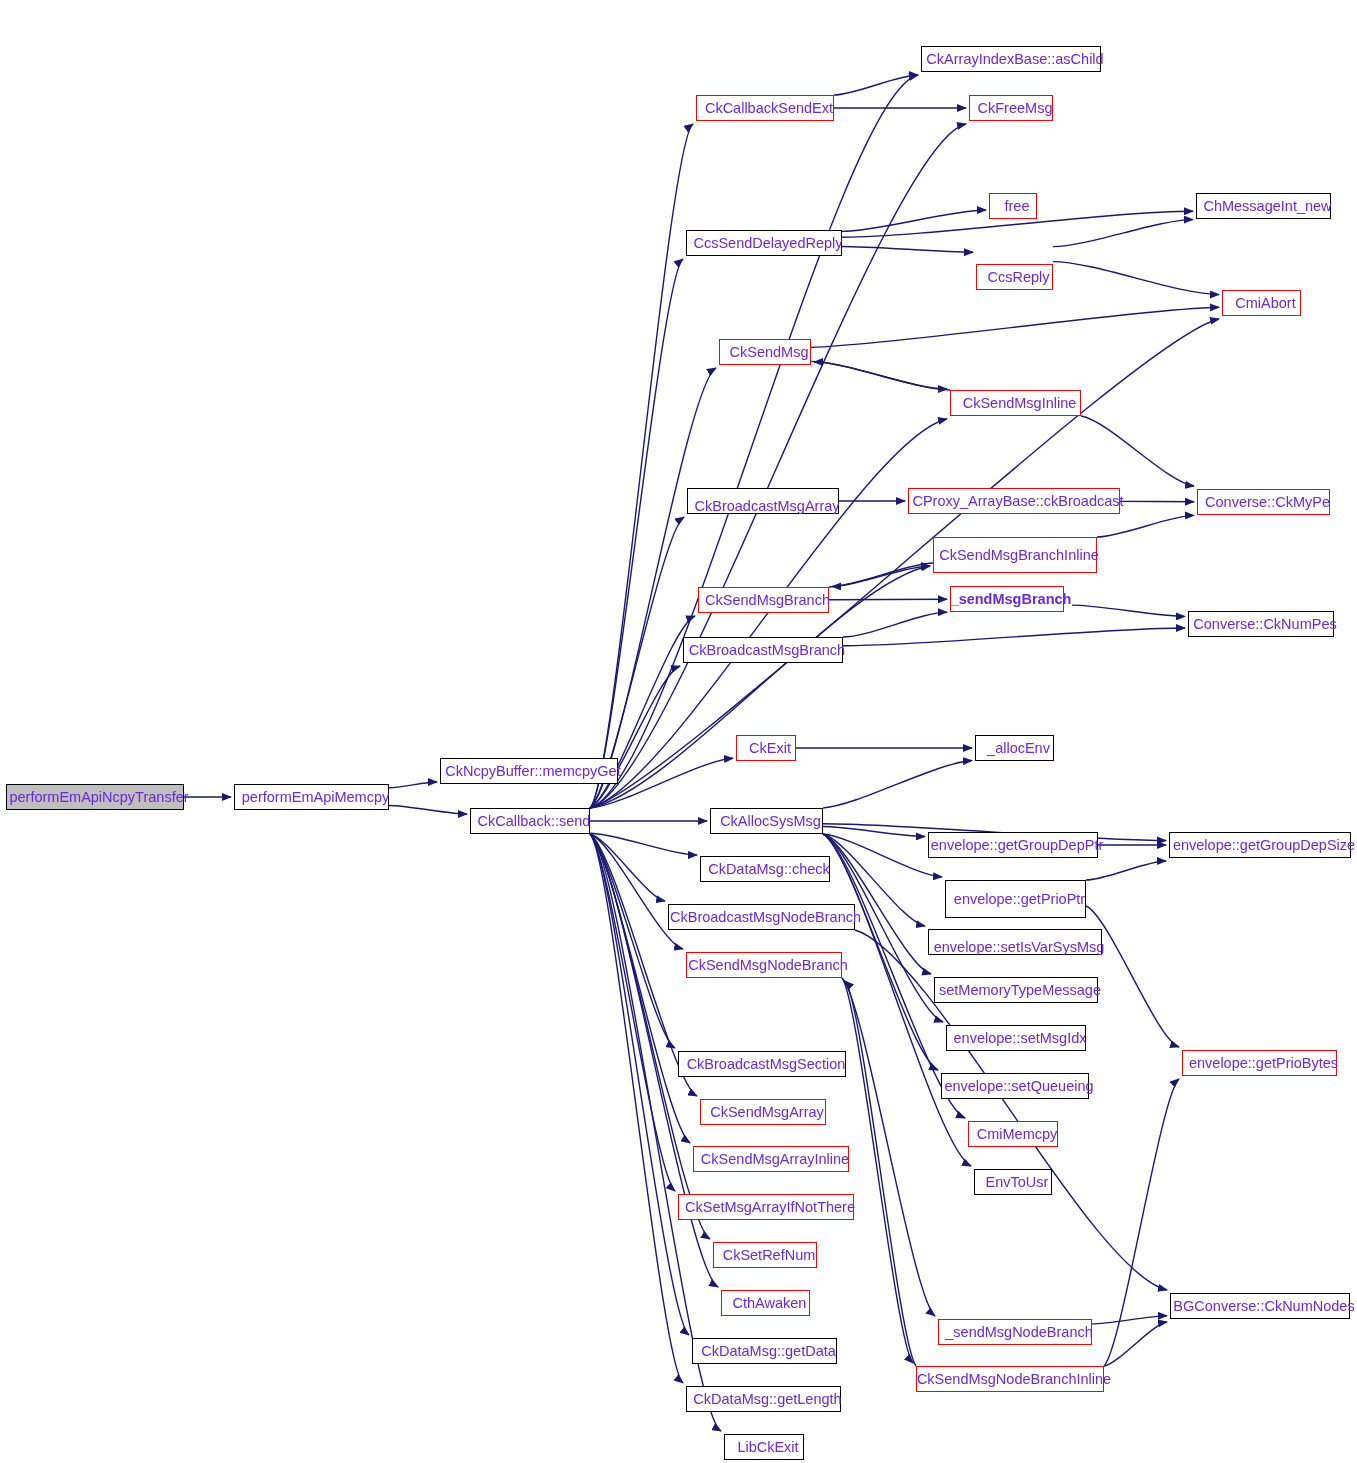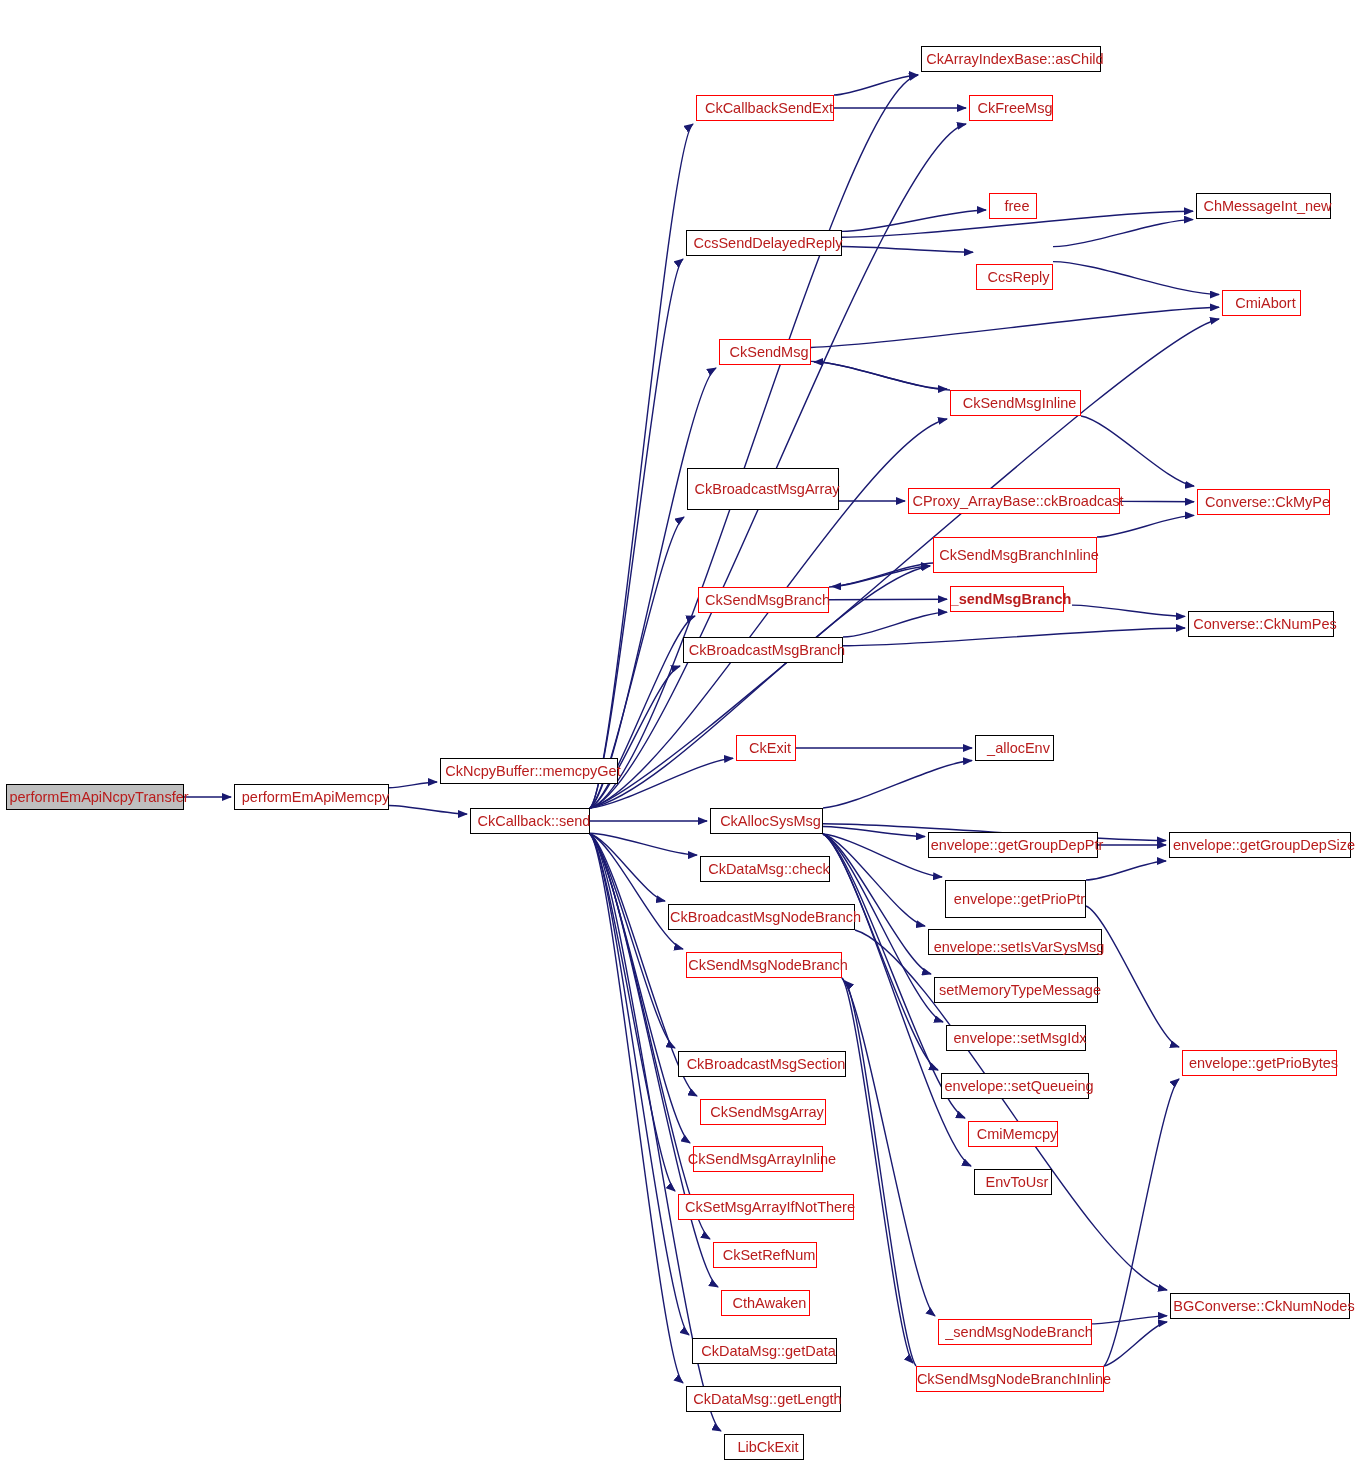--- a/index.html
+++ b/index.html
@@ -21,21 +21,21 @@
     top: 0;
     width: 1357px;
     height: 1463px;
     pointer-events: none;
   }
   .node {
     position: absolute;
     box-sizing: border-box;
     background: #ffffff;
     border: 1px solid #000000;
-    color: #b91c1c;
+    color: #6d28d9;
     font-size: 14.5px;
     line-height: 1;
     display: flex;
     align-items: center;
     justify-content: center;
     white-space: nowrap;
     letter-spacing: 0px;
     z-index: 5;
     padding-left: 8px;
   }
@@ -159,21 +159,21 @@
     </div>
     <div class="node red" style="left: 1222px; top: 290px; width: 79px; height: 26px;">
       <span>CmiAbort</span>
     </div>
     <div class="node red" style="left: 719px; top: 339px; width: 92px; height: 26px;">
       <span>CkSendMsg</span>
     </div>
     <div class="node red" style="left: 950px; top: 390px; width: 131px; height: 26px;">
       <span>CkSendMsgInline</span>
     </div>
-    <div class="node" style="left: 687px; top: 468px; width: 152px; height: 42px;">
+    <div class="node" style="left: 687px; top: 488px; width: 152px; height: 26px; align-items: flex-end;">
       <span>CkBroadcastMsgArray</span>
     </div>
     <div class="node red" style="left: 908px; top: 488px; width: 212px; height: 26px;">
       <span>CProxy_ArrayBase::ckBroadcast</span>
     </div>
     <div class="node red" style="left: 1197px; top: 489px; width: 133px; height: 26px;">
       <span>Converse::CkMyPe</span>
     </div>
     <div class="node red" style="left: 933px; top: 537px; width: 164px; height: 36px; align-items: center;">
       <span>CkSendMsgBranchInline</span>
@@ -234,21 +234,21 @@
     </div>
     <div class="node" style="left: 941px; top: 1073px; width: 148px; height: 26px;">
       <span>envelope::setQueueing</span>
     </div>
     <div class="node red" style="left: 700px; top: 1099px; width: 126px; height: 26px;">
       <span>CkSendMsgArray</span>
     </div>
     <div class="node red" style="left: 968px; top: 1121px; width: 90px; height: 26px;">
       <span>CmiMemcpy</span>
     </div>
-    <div class="node red" style="left: 693px; top: 1146px; width: 130px; height: 26px;">
+    <div class="node red" style="left: 693px; top: 1146px; width: 156px; height: 26px;">
       <span>CkSendMsgArrayInline</span>
     </div>
     <div class="node" style="left: 974px; top: 1169px; width: 78px; height: 26px;">
       <span>EnvToUsr</span>
     </div>
     <div class="node red" style="left: 678px; top: 1194px; width: 176px; height: 26px;">
       <span>CkSetMsgArrayIfNotThere</span>
     </div>
     <div class="node red" style="left: 713px; top: 1242px; width: 104px; height: 26px;">
       <span>CkSetRefNum</span>

